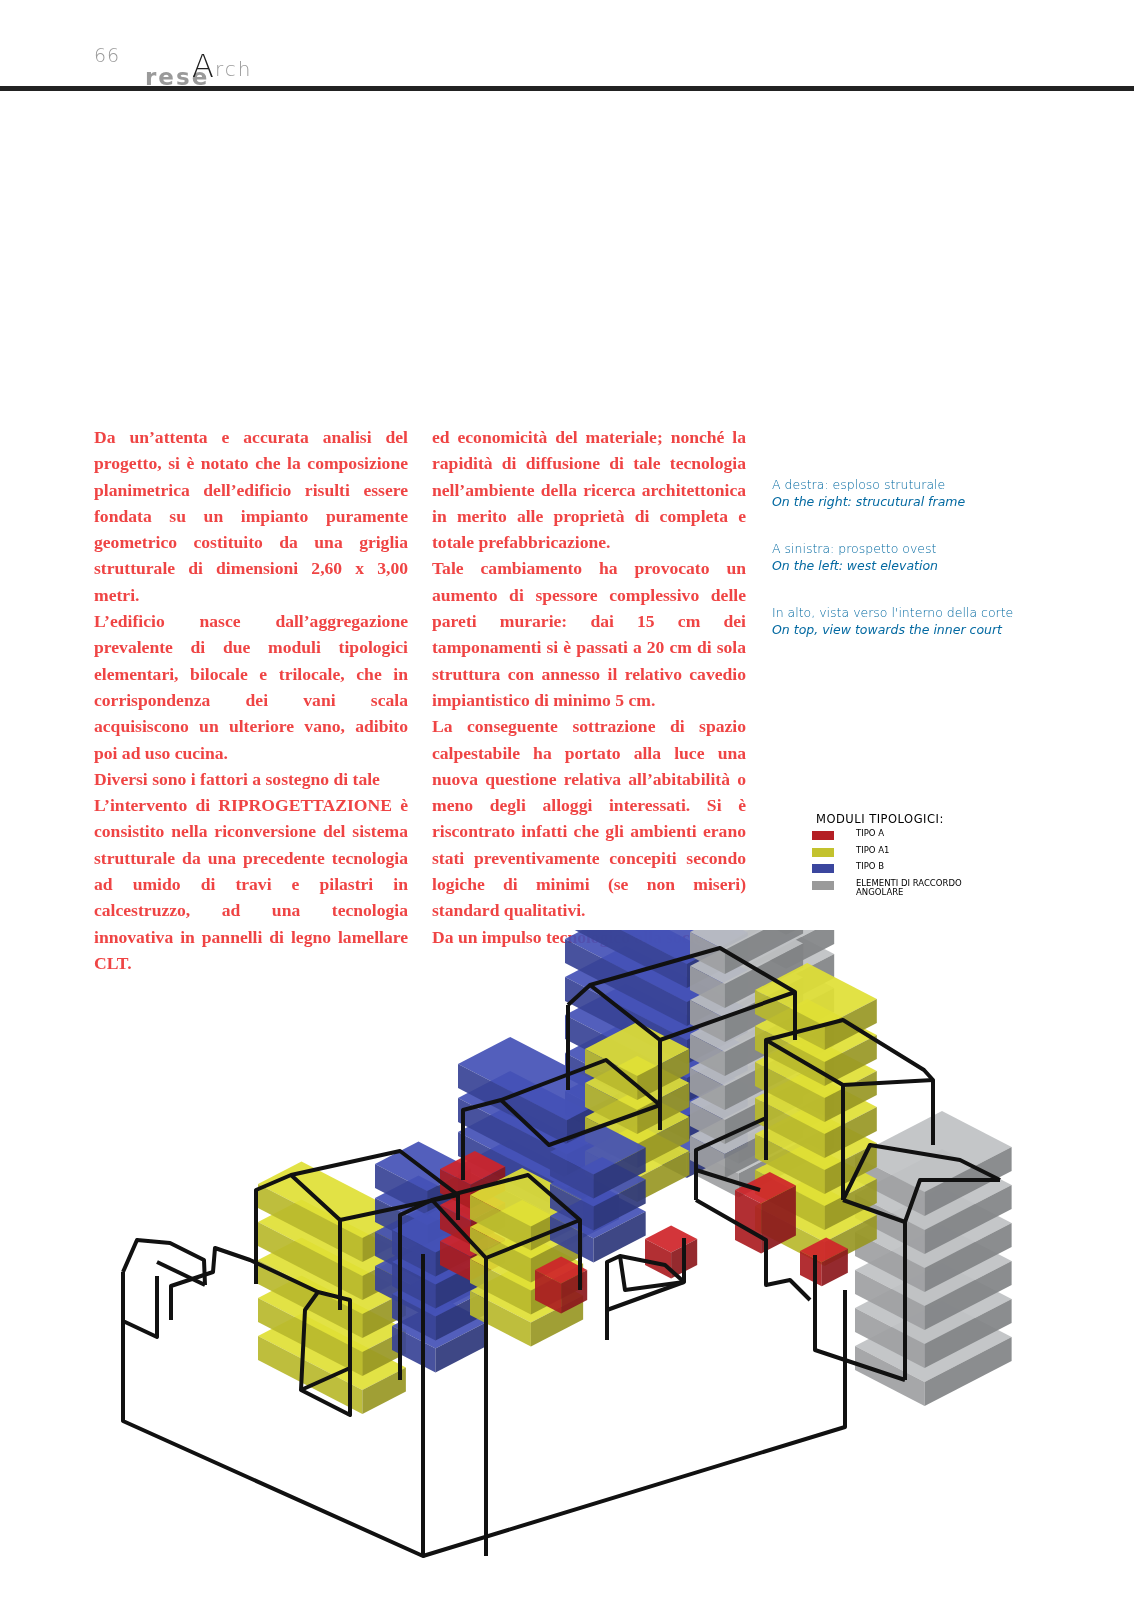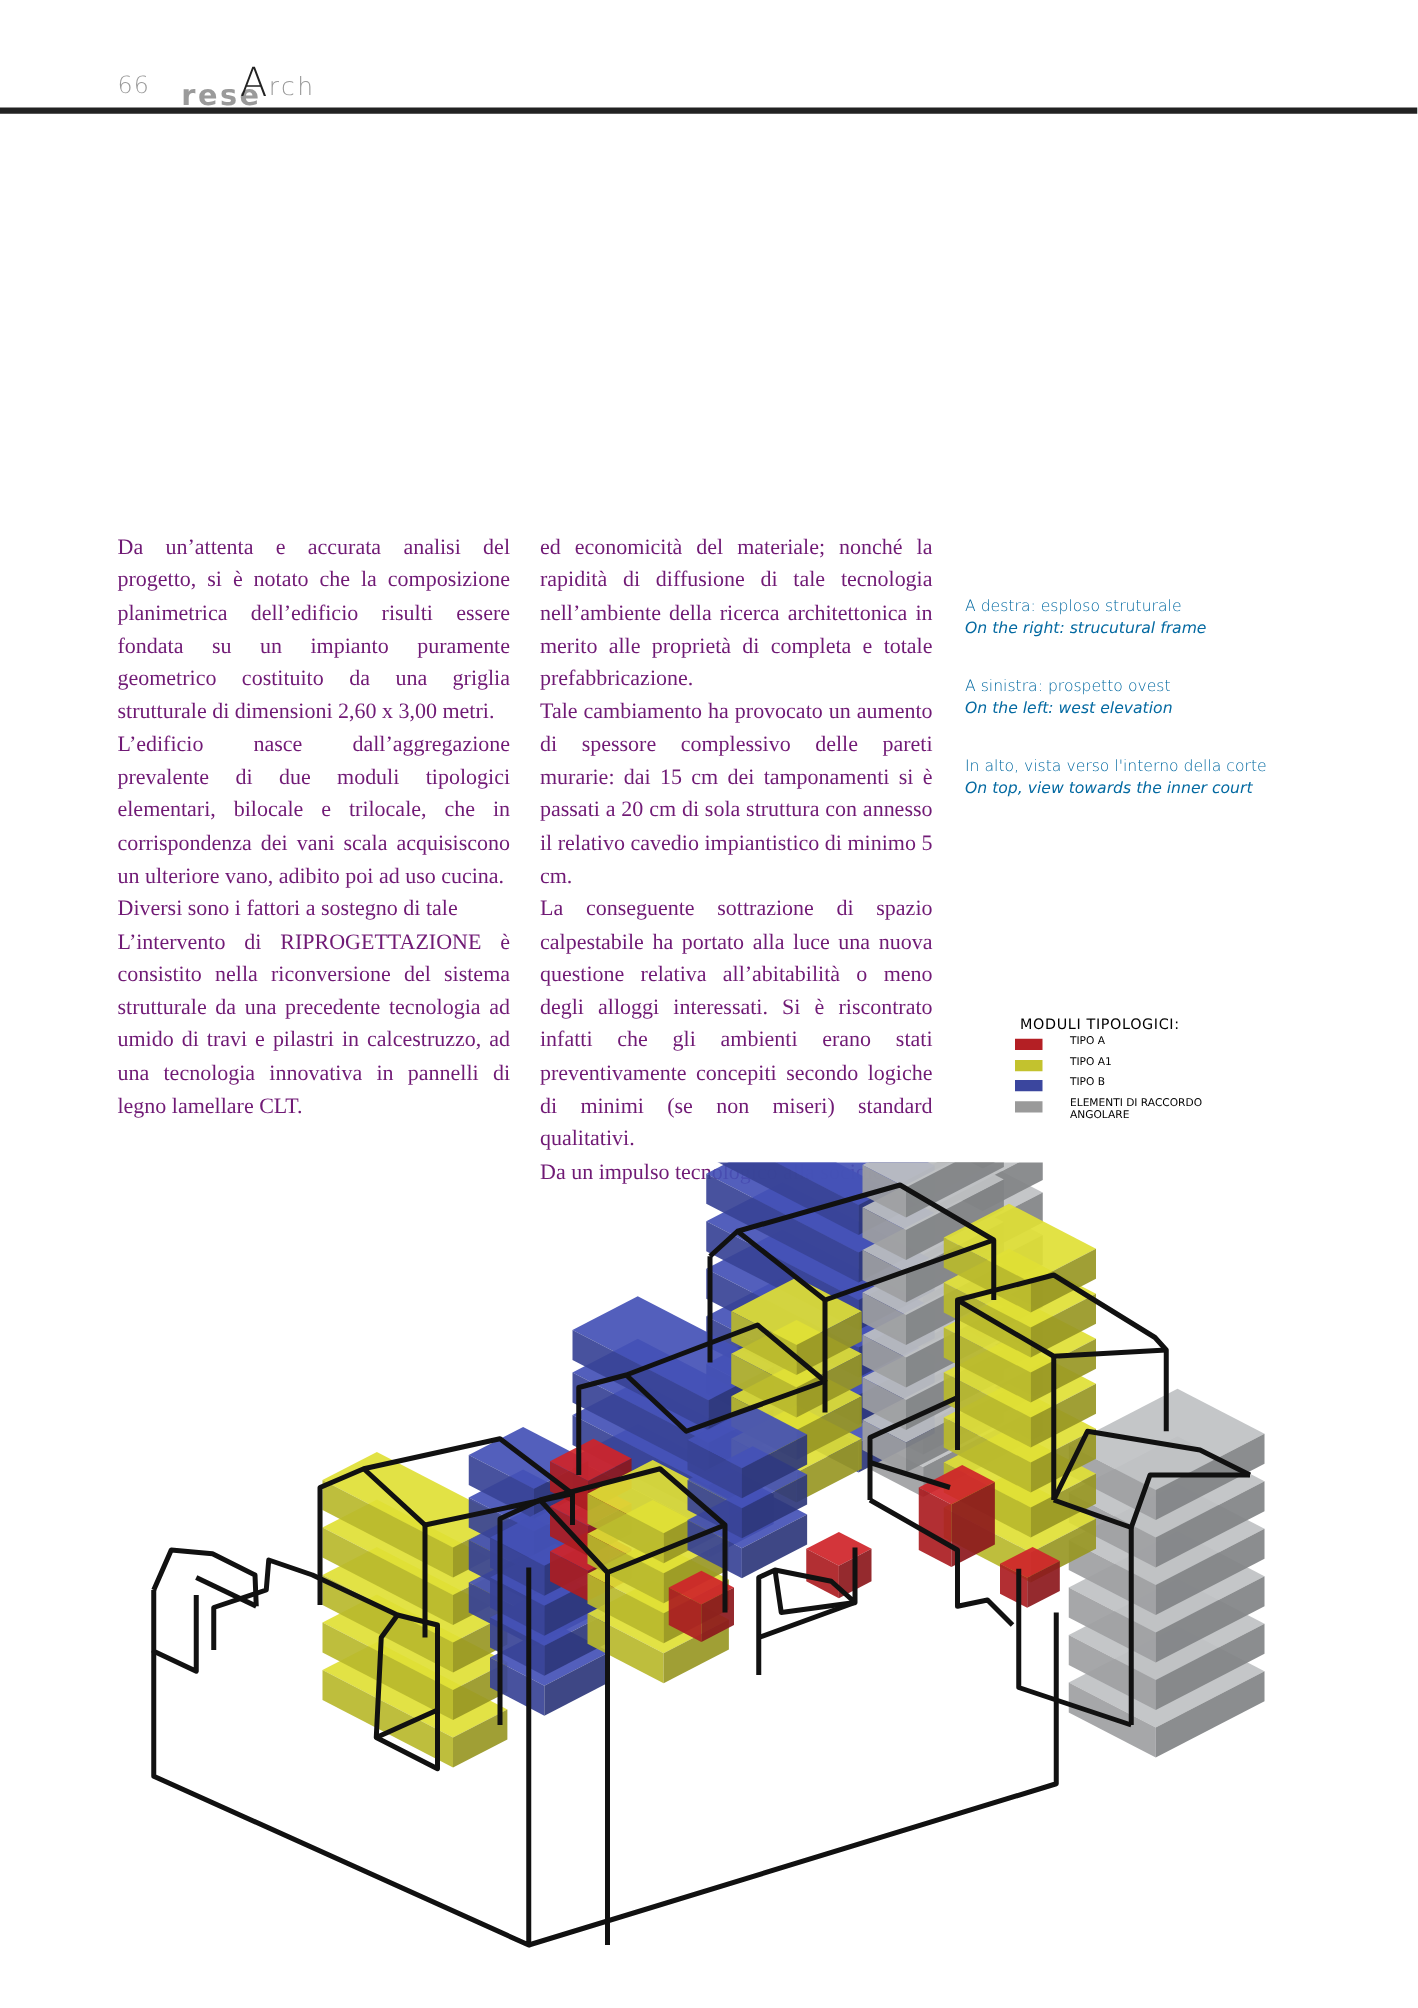--- a/index.html
+++ b/index.html
@@ -1,27 +1,27 @@
 <!DOCTYPE html>
 <html><head>
   <meta charset="utf-8">
   <style>
     * { margin: 0; padding: 0; box-sizing: border-box; }
     html, body { width: 1134px; height: 1606px; background: #ffffff; overflow: hidden; }
     body { position: relative; font-family: "Liberation Serif", serif; color: #222; }
 
     .header { position: absolute; left: 0; top: 0; width: 1134px; height: 92px; }
-    .page-number { position: absolute; left: 94px; top: 57px; font-family: "DejaVu Sans", sans-serif; font-size: 19px; color: #9a9a9a; letter-spacing: 1px; font-weight: 300; }
+    .page-number { position: absolute; left: 94px; top: 44px; font-family: "DejaVu Sans", sans-serif; font-size: 19px; color: #9a9a9a; letter-spacing: 1px; font-weight: 300; }
     .brand { position: absolute; left: 145px; top: 44px; font-family: "DejaVu Sans", sans-serif; color: #9a9a9a; }
     .brand .small1 { position: absolute; left: 0; top: 20px; font-size: 23px; letter-spacing: 2px; font-weight: 700; white-space: nowrap; }
     .brand .big { position: absolute; left: 47px; top: 3px; font-size: 32px; color: #222; font-weight: 300; }
     .brand .small2 { position: absolute; left: 70px; top: 13px; font-size: 20px; letter-spacing: 2px; font-weight: 300; white-space: nowrap; }
     .rule { position: absolute; left: 0; top: 86px; width: 1134px; height: 5px; background: #222; }
 
-    .col { position: absolute; top: 424px; width: 314px; font-size: 17.6px; line-height: 26.3px; text-align: justify; color: #701a75; }
+    .col { position: absolute; top: 424px; width: 314px; font-size: 17.6px; line-height: 26.3px; text-align: justify; color: #ef4444; font-weight: bold; }
     .col p { margin: 0; }
     .col-1 { left: 94px; }
     .col-2 { left: 432px; }
 
     .captions { position: absolute; left: 772px; top: 476px; width: 320px; font-family: "DejaVu Sans", sans-serif; color: #0369a1; font-size: 12.5px; line-height: 17px; font-weight: 300; }
     .caption { margin-bottom: 30px; }
     .caption .en { font-style: italic; }
 
     .legend { position: absolute; left: 812px; top: 812px; font-family: "DejaVu Sans", sans-serif; color: #000000; }
     .legend-title { font-size: 11.5px; letter-spacing: 0.5px; margin-left: 4px; margin-bottom: 3px; }

